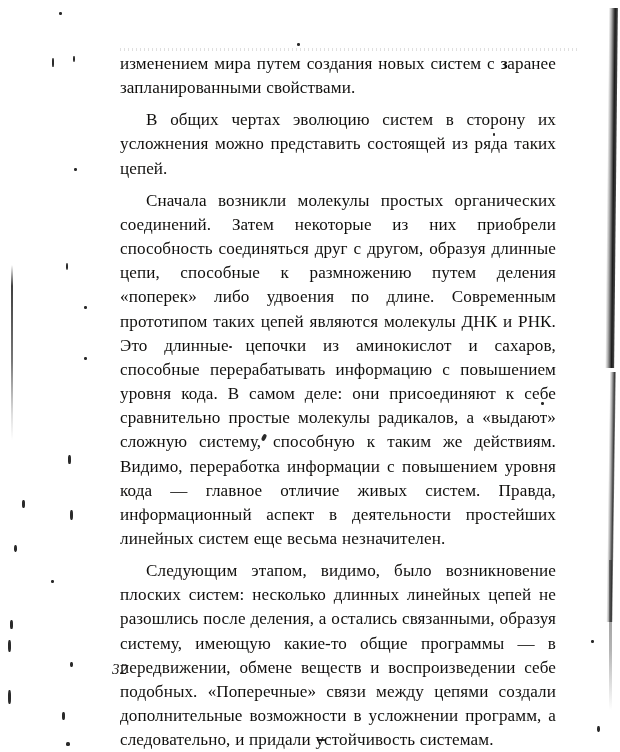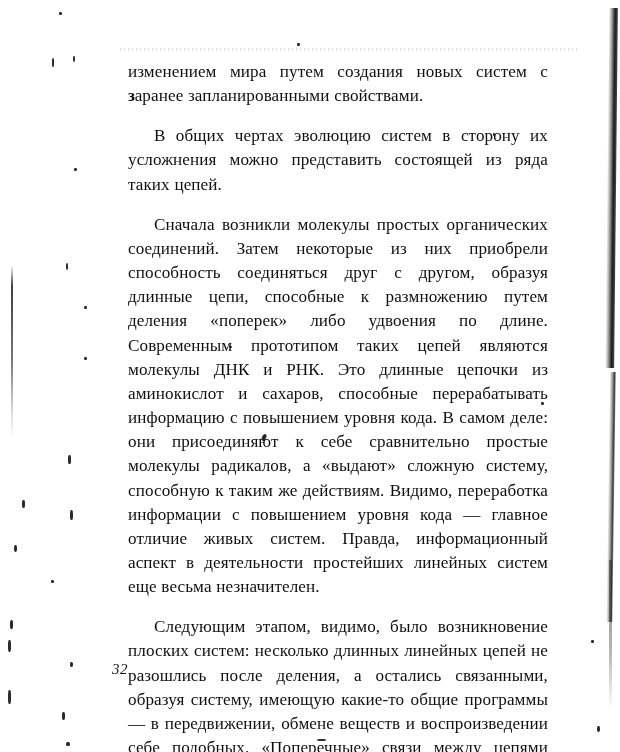--- a/index.html
+++ b/index.html
@@ -88,21 +88,21 @@
   }
 
   
   #textblock {
     position: absolute;
     left: 112px;
     top: 44px;
     width: 452px;
   }
   p.para {
-    margin: 16px;
+    margin: 8px;
     font-size: 17.1px;
     line-height: 24.15px;
     text-align: justify;
     text-indent: 26px;
     color: #100f0d;
     letter-spacing: 0.1px;
     word-spacing: 0.3px;
     -webkit-font-smoothing: none;
   }
   p.para.cont {

